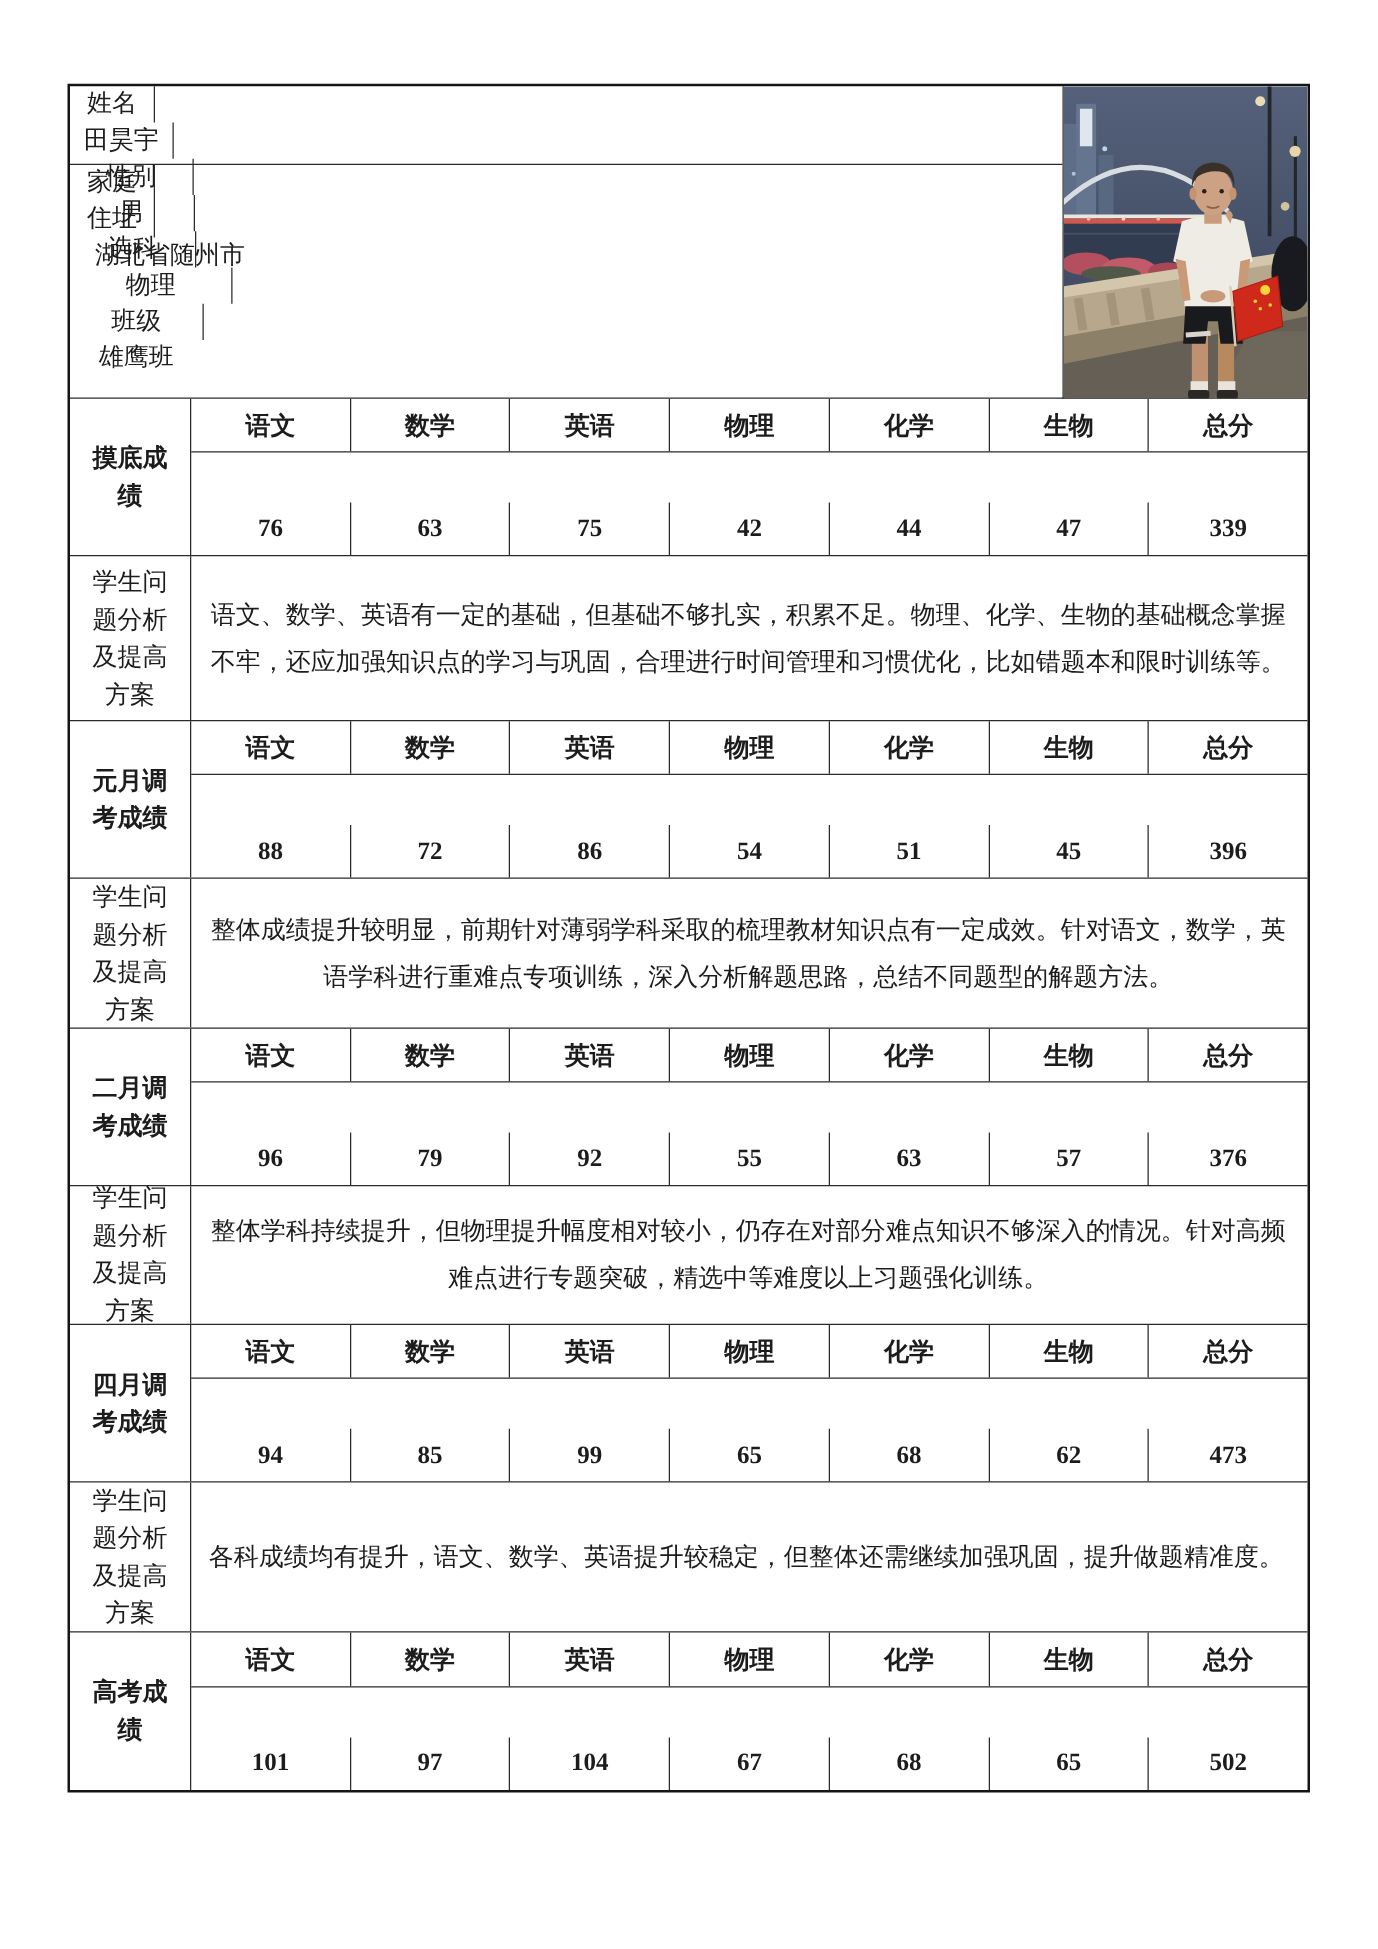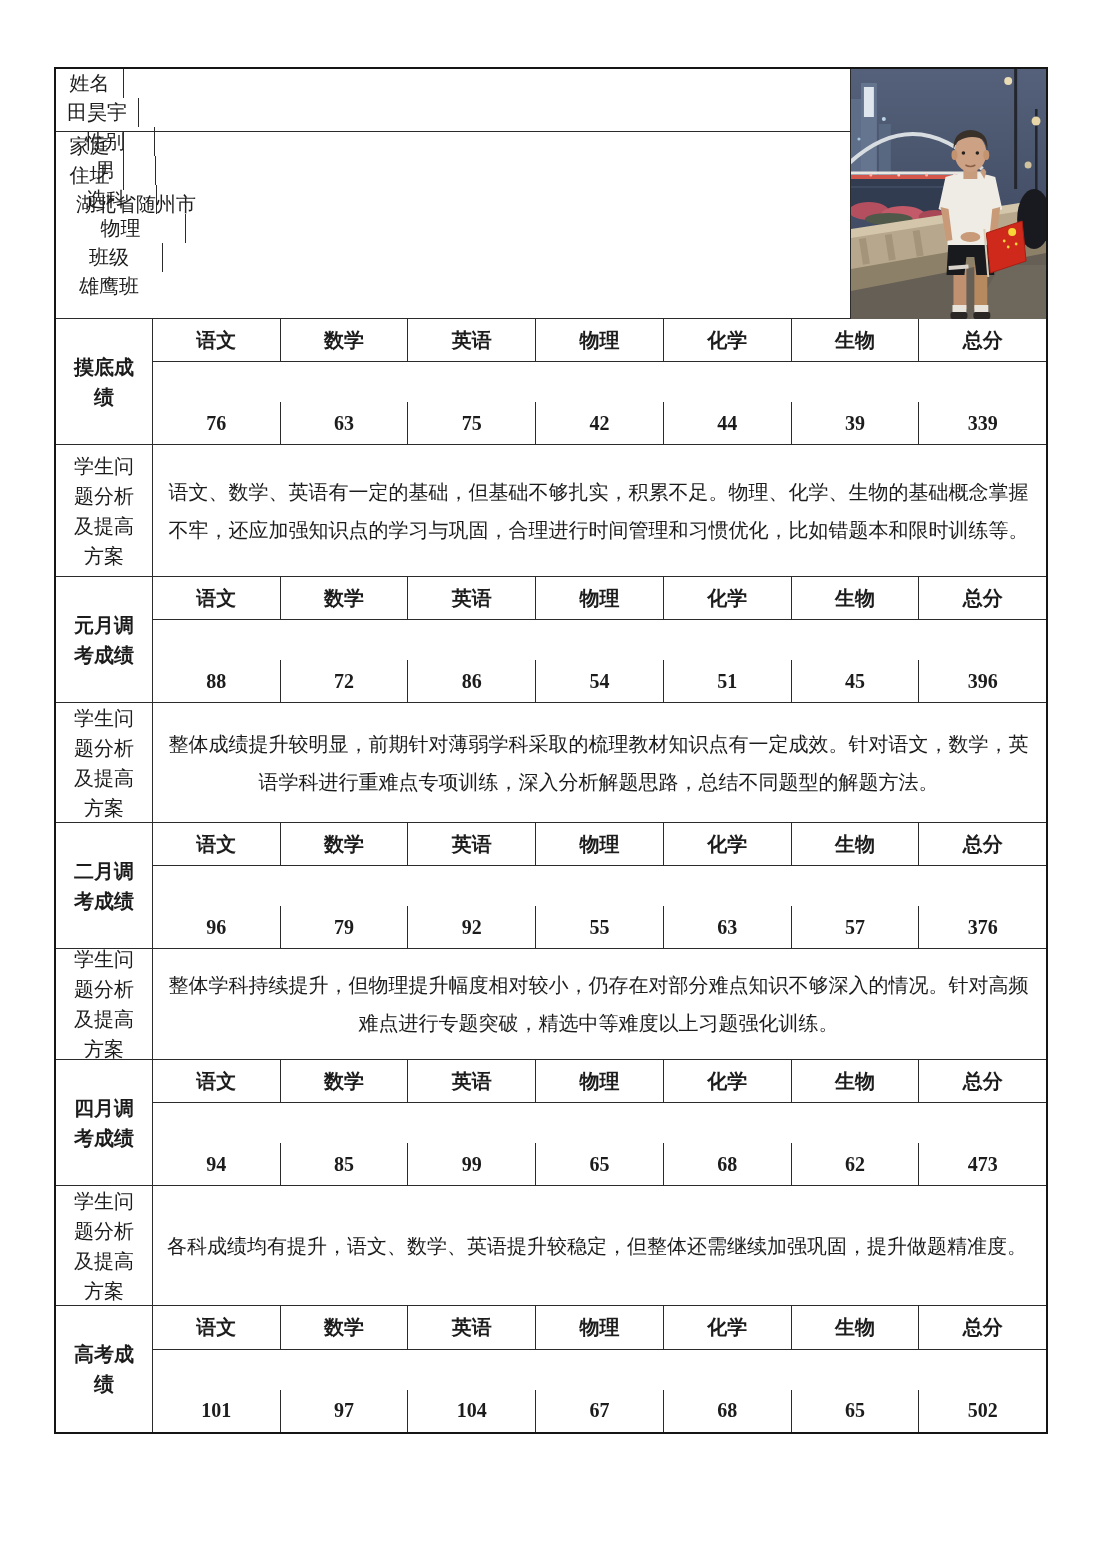--- a/index.html
+++ b/index.html
@@ -180,21 +180,21 @@
         <div>化学</div>
         <div>生物</div>
         <div>总分</div>
       </div>
       <div class="svals">
         <div>76</div>
         <div>63</div>
         <div>75</div>
         <div>42</div>
         <div>44</div>
-        <div>39</div>
+        <div>47</div>
         <div>339</div>
       </div>
     </div>
   </div>
 
   <div class="arow a1 section">
     <div class="slabel">
         <span class="wrap3">学生问题分析及提高方案</span>
       </div>
     <div class="atext">语文、数学、英语有一定的基础，但基础不够扎实，积累不足。物理、化学、生物的基础概念掌握不牢，还应加强知识点的学习与巩固，合理进行时间管理和习惯优化，比如错题本和限时训练等。</div>

